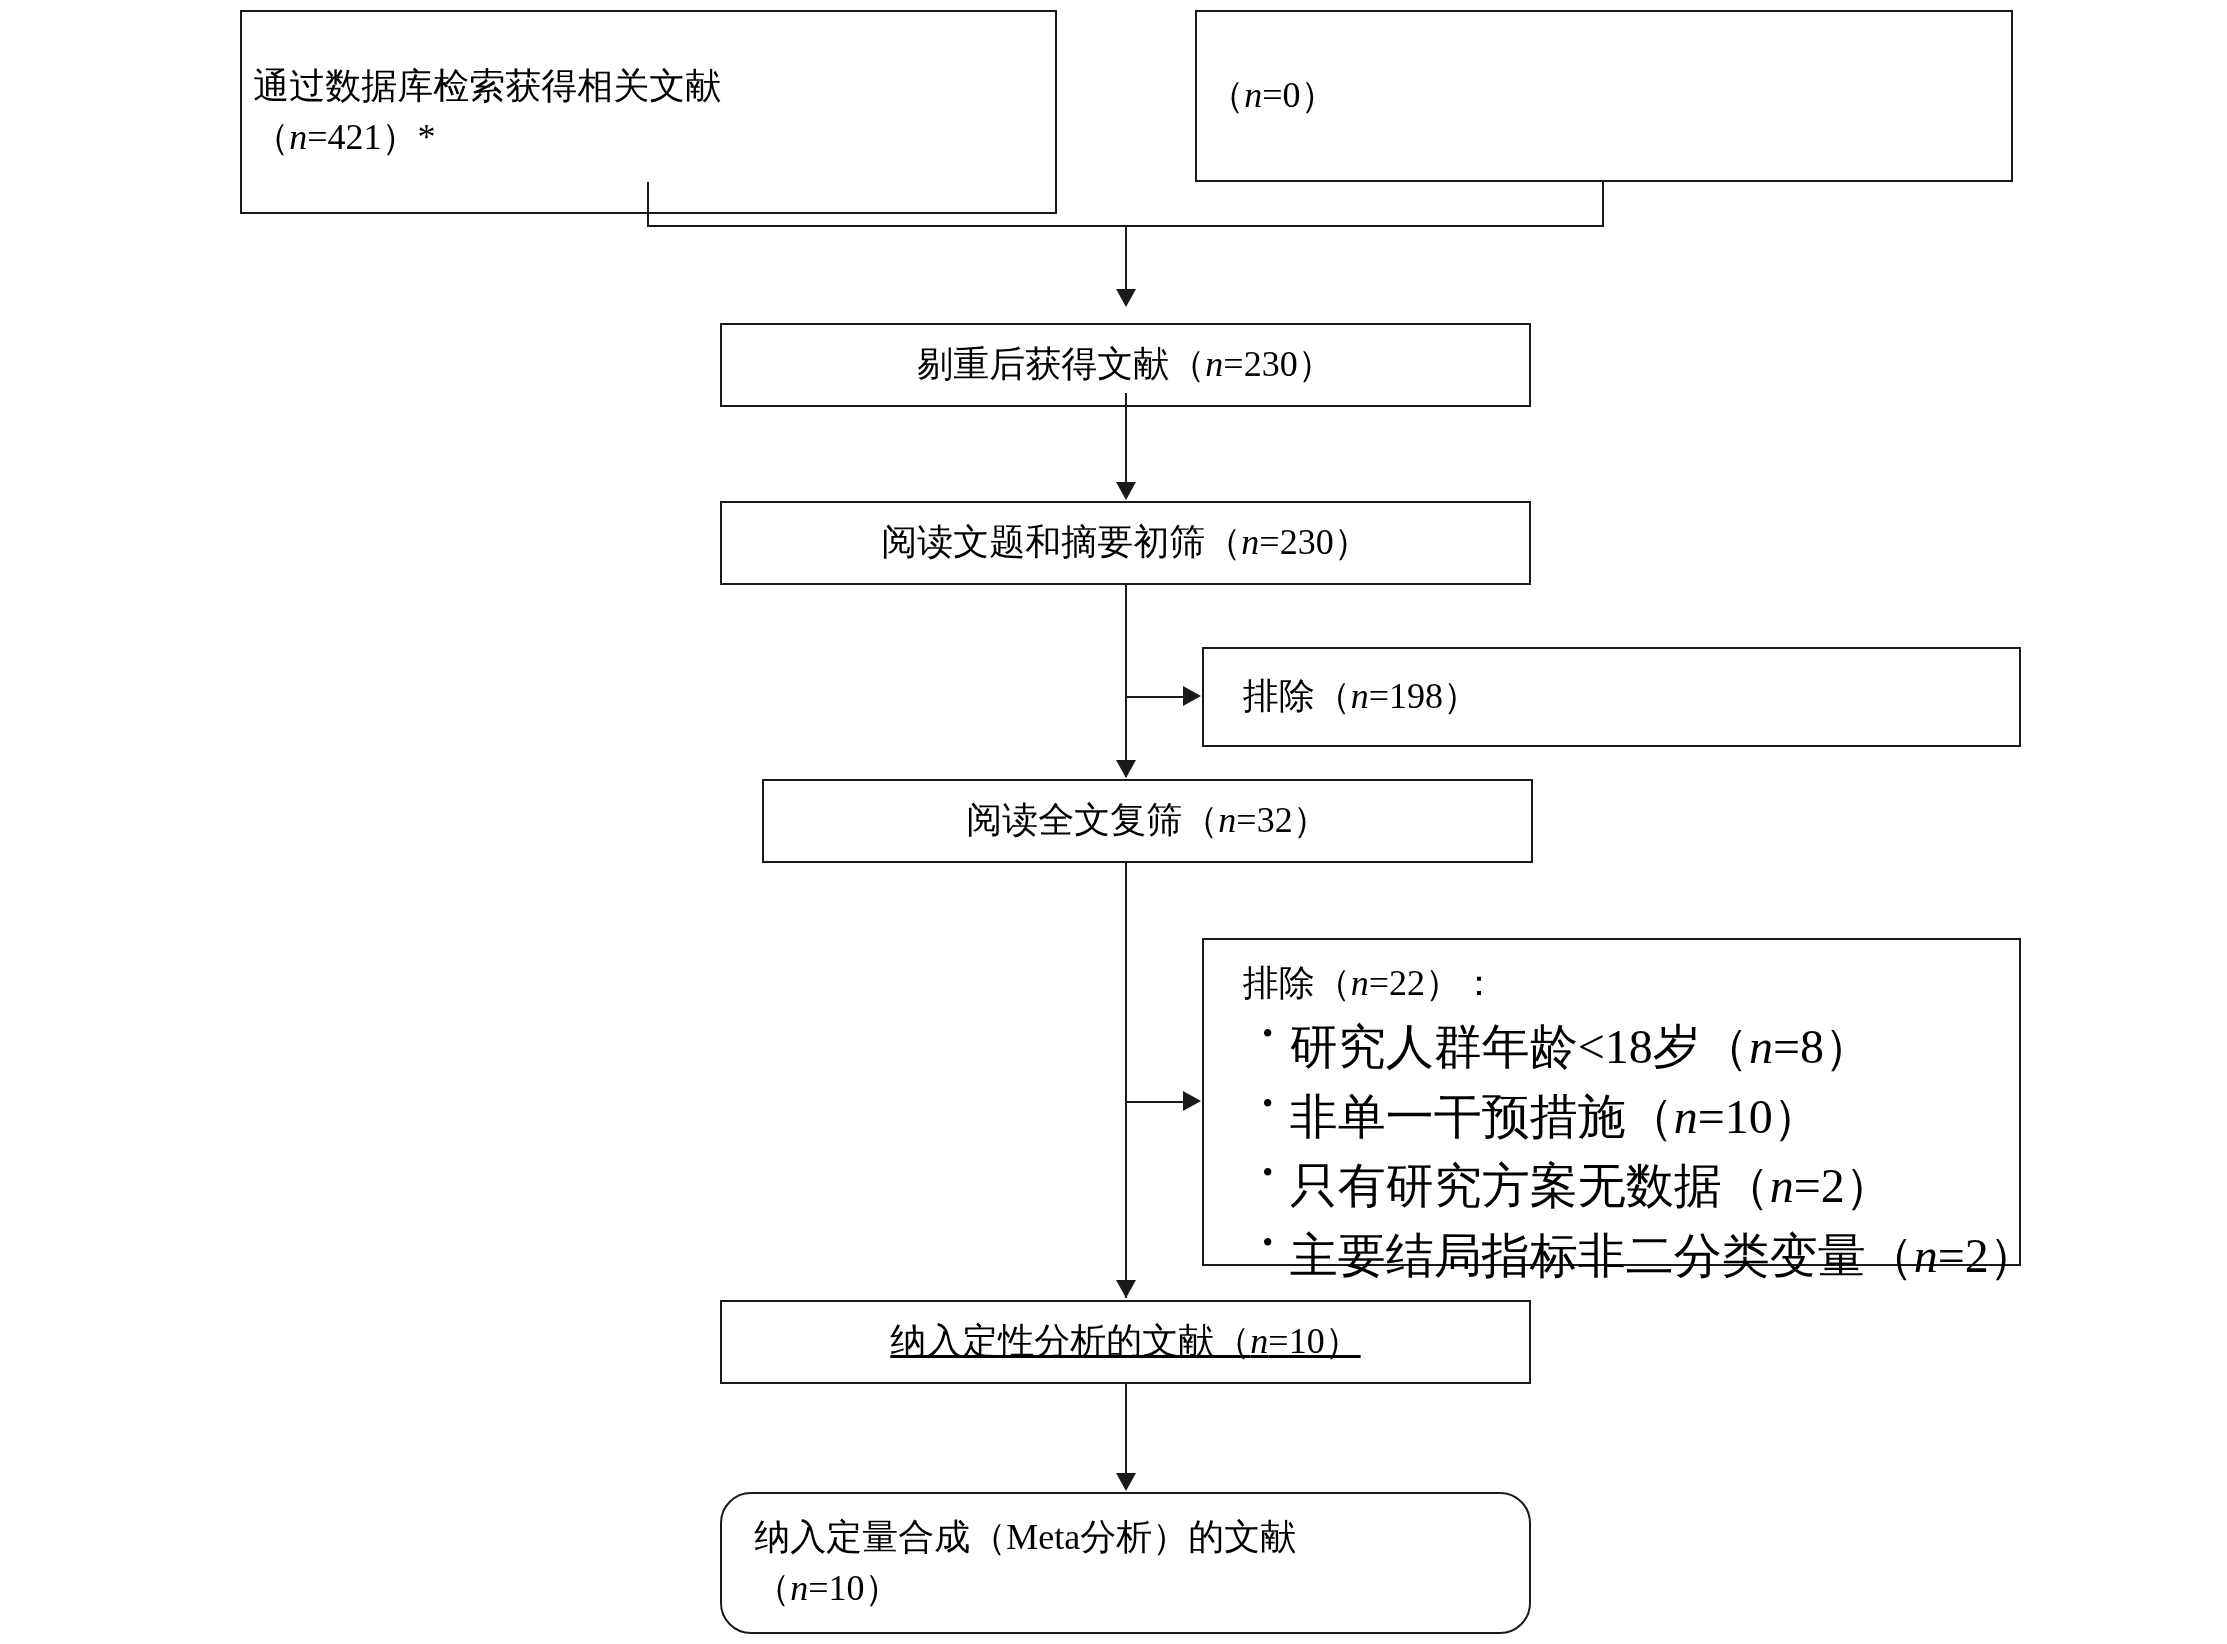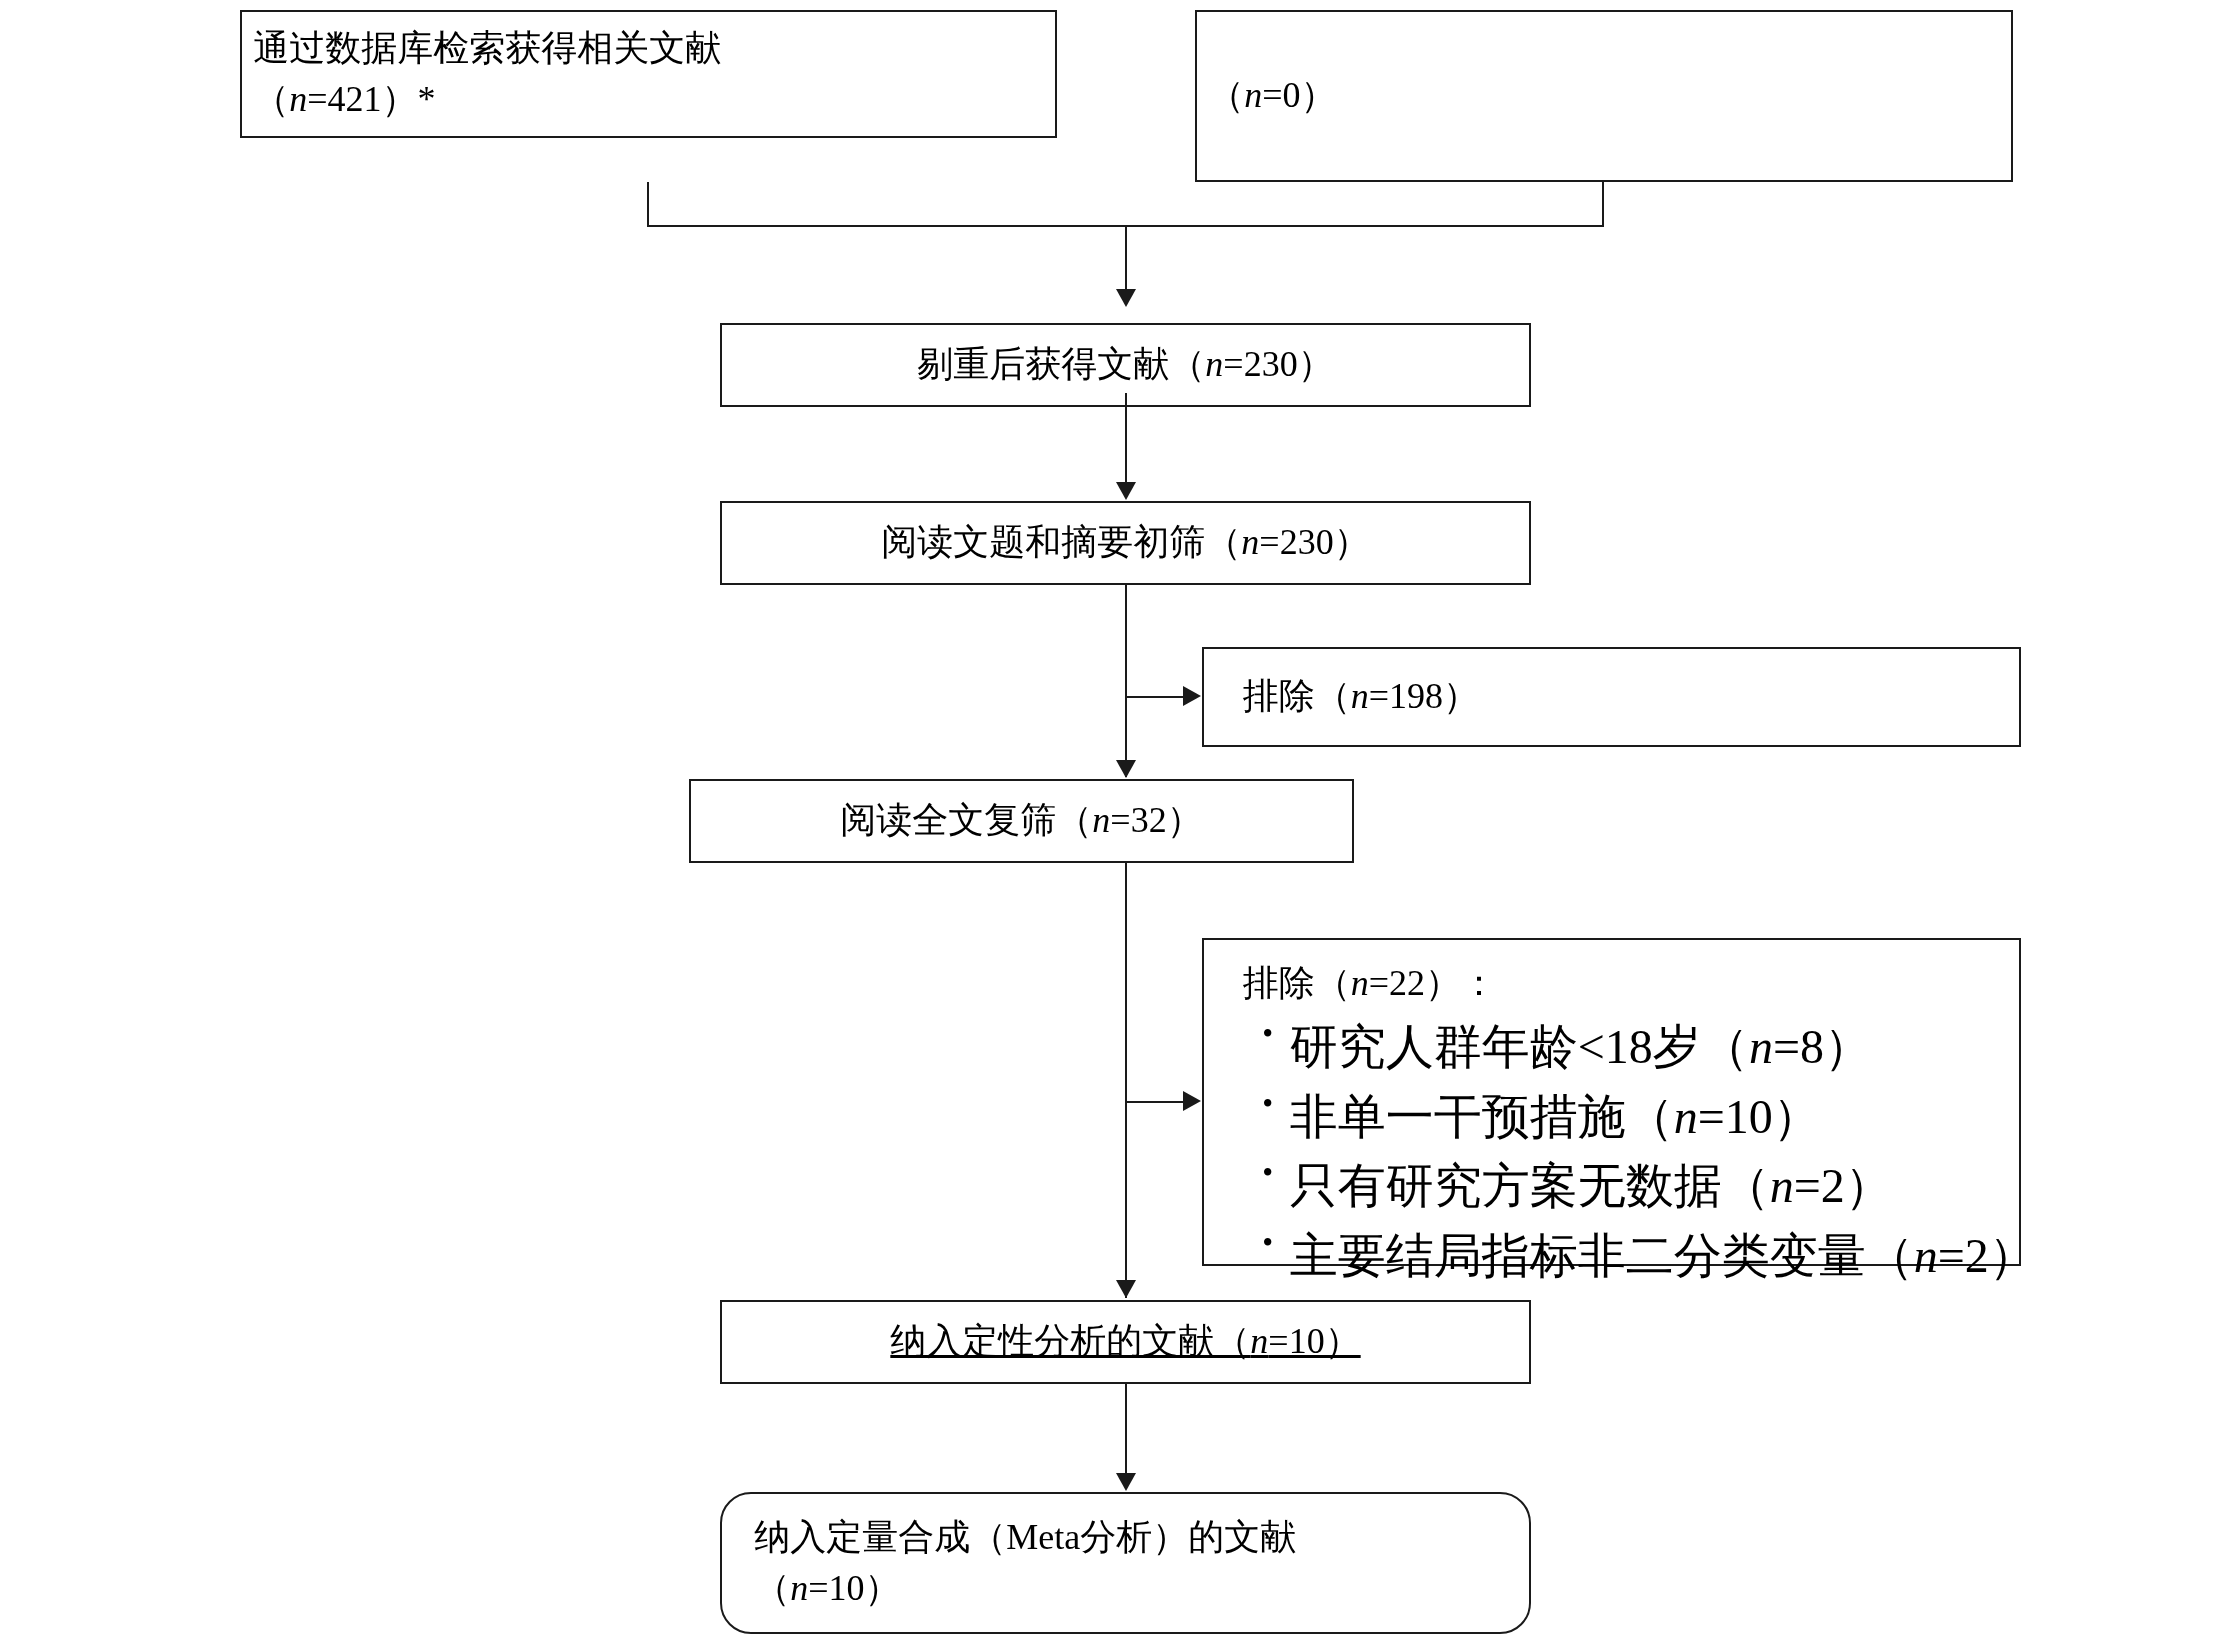--- a/index.html
+++ b/index.html
@@ -91,21 +91,21 @@
   }
   .line1 {
     white-space: nowrap;
   }
 </style>
 </head>
 <body>
 
 <div id="canvas">
 
-  <div class="box left" style="left:240px; top:9.7px; width:817px; height:128px;">
+  <div class="box left" style="left:240px; top:9.7px; width:817px; height:204px;">
     <div class="inner leftal">
       <div class="line1"><span>通过数据库检索获得相关文献</span></div>
       <div class="line1"><span>（</span><span class="ital">n</span><span>=421）*</span></div>
     </div>
   </div>
 
   <div class="box left" style="left:1195px; top:9.7px; width:818px; height:172px;">
     <div class="inner leftal">
       <div class="line1"><span>（</span><span class="ital">n</span><span>=0）</span></div>
     </div>
@@ -137,21 +137,21 @@
 
   <div class="hline" style="left:1125px; top:696px; width:58px;"></div>
   <div class="arrow-right" style="left:1183px; top:686px;"></div>
 
   <div class="box left" style="left:1202px; top:647px; width:819px; height:100px;">
     <div class="inner leftal" style="padding-left:27.5px;">
       <span>排除（</span><span class="ital">n</span><span>=198）</span>
     </div>
   </div>
 
-  <div class="box" style="left:689px; top:779px; width:665px; height:84px;">
+  <div class="box" style="left:762px; top:779px; width:771px; height:84px;">
     <div class="inner">
       <span>阅读全文复筛（</span><span class="ital">n</span><span>=32）</span>
     </div>
   </div>
 
   <div class="vline" style="left:1125px; top:863px; height:435px;"></div>
   <div class="arrow-down" style="left:1116px; top:1280px;"></div>
 
   <div class="hline" style="left:1125px; top:1101px; width:58px;"></div>
   <div class="arrow-right" style="left:1183px; top:1091px;"></div>

